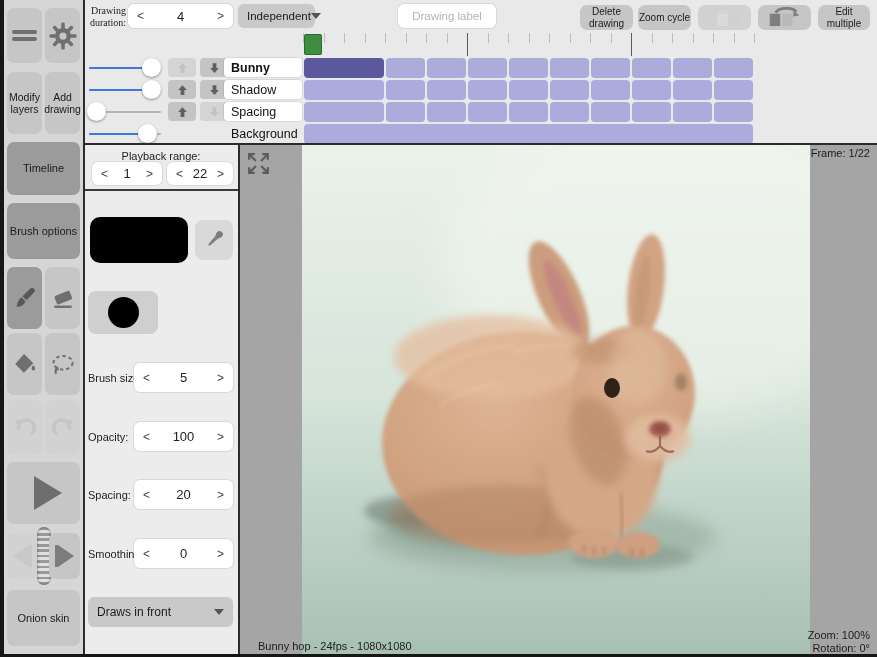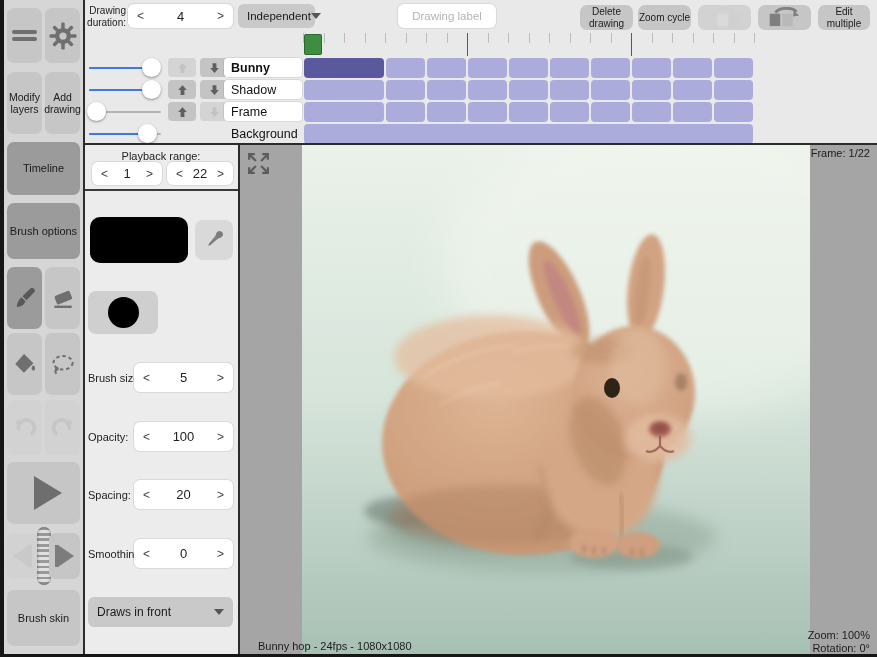--- a/index.html
+++ b/index.html
@@ -162,26 +162,26 @@
     </div>
     <div class="abs scrubwheel" style="left:33px;top:527px;"></div>
     <div class="btn abs" style="left:45px;top:533px;width:31px;height:46px;flex-direction:row;">
       <span style="display:flex;align-items:center;">
         <span class="fbar" style="background:#7c7c7c;"></span>
           <span class="tri-r"></span>
       </span>
     </div>
 
     <div class="btn abs" style="left:3px;top:590px;width:73px;height:56px;font-size:11px;">
-      <span>Brush skin</span>
+      <span>Onion skin</span>
     </div>
   </div>
 
   <div id="topbar" class="abs">
-    <div class="abs tb-label" style="left:2px;top:5px;width:40px;">Drawing duration:</div>
+    <div class="abs tb-label" style="left:2px;top:5px;width:40px;font-family:Liberation Serif, serif;">Drawing duration:</div>
     <div class="abs stepper" style="left:44px;top:4px;width:105px;height:24px;">
       <span class="chev">&lt;</span>
       <span>4</span>
       <span class="chev">&gt;</span>
     </div>
     <div class="abs dropdown" style="left:154px;top:4px;width:77px;height:24px;">
       <span>Independent</span>
       <span class="chevdown"></span>
     </div>
     <input class="abs labelfield" style="left: 314px; top: 4px; width: 98px; height: 24px;" placeholder="Drawing label">
@@ -310,21 +310,21 @@
       <div class="arrow-btn" style="left:84px;">
           <svg width="13" height="14" viewBox="0 0 24 24">
             <path d="M12 3 L20 12 H15.5 V21 H8.5 V12 H4 Z"></path>
           </svg>
         </div>
       <div class="arrow-btn disabled" style="left:116px;">
           <svg width="13" height="14" viewBox="0 0 24 24">
             <path d="M12 21 L4 12 H8.5 V3 H15.5 V12 H20 Z"></path>
           </svg>
         </div>
-      <div class="layer-name">Frame</div>
+      <div class="layer-name">Spacing</div>
       <div class="frames-row">
           <div class="block" style="left: 220px; width: 79.5px; background: rgb(172, 172, 220);"></div>
           <div class="block" style="left: 302px; width: 38.5px; background: rgb(172, 172, 220);"></div>
           <div class="block" style="left: 343px; width: 38.5px; background: rgb(172, 172, 220);"></div>
           <div class="block" style="left: 384px; width: 38.5px; background: rgb(172, 172, 220);"></div>
           <div class="block" style="left: 425px; width: 38.5px; background: rgb(172, 172, 220);"></div>
           <div class="block" style="left: 466px; width: 38.5px; background: rgb(172, 172, 220);"></div>
           <div class="block" style="left: 507px; width: 38.5px; background: rgb(172, 172, 220);"></div>
           <div class="block" style="left: 548px; width: 38.5px; background: rgb(172, 172, 220);"></div>
           <div class="block" style="left: 589px; width: 38.5px; background: rgb(172, 172, 220);"></div>

